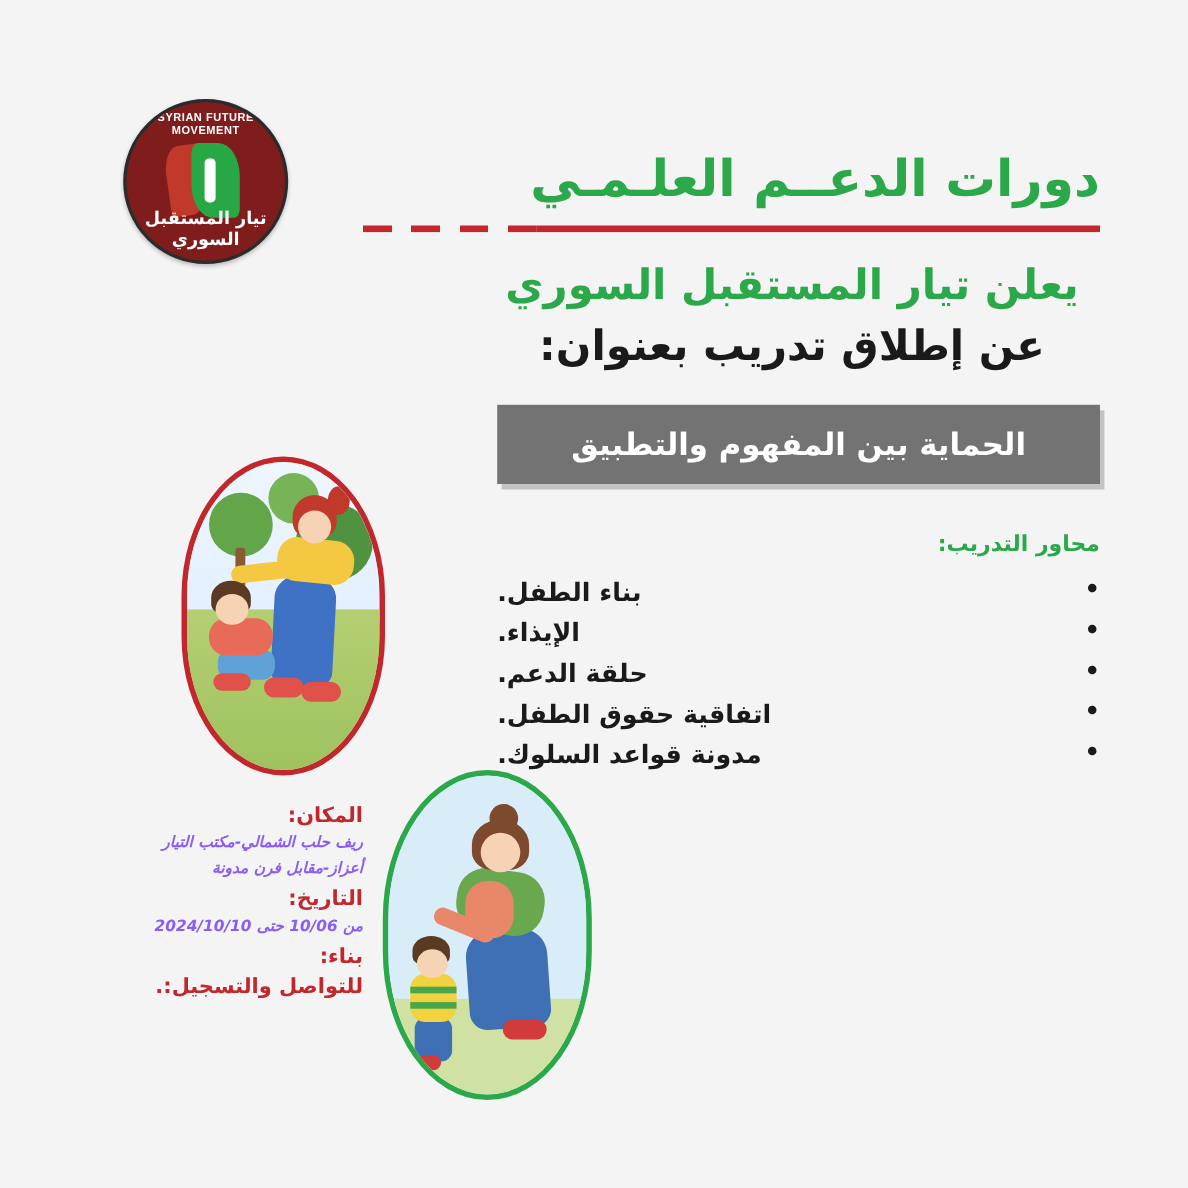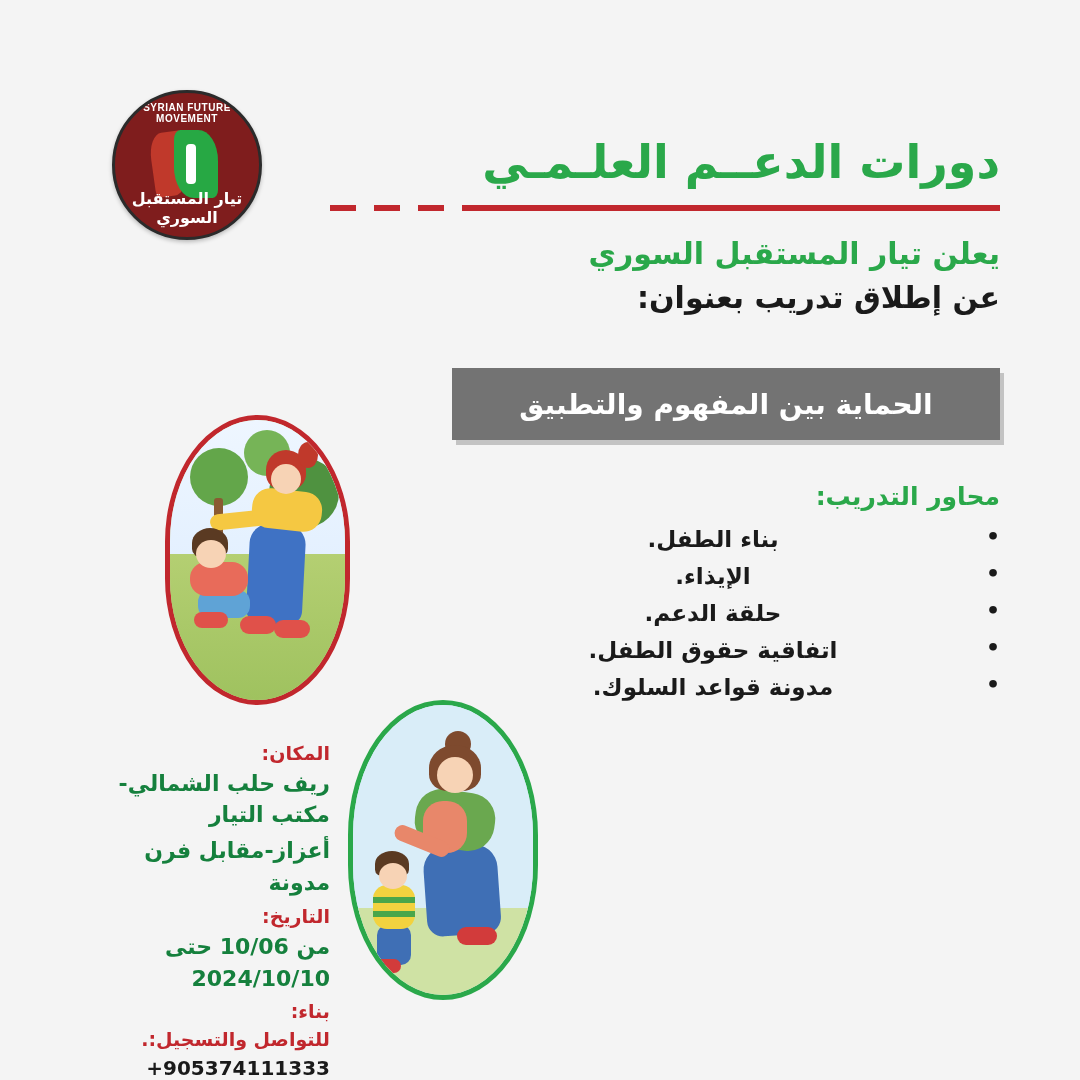--- a/index.html
+++ b/index.html
@@ -97,23 +97,23 @@
     width: 160px; height: 6px;
     background: repeating-linear-gradient(to left,
       #c1272d 0 26px, transparent 26px 44px);
   }
 
   
   .subtitle {
     position: absolute;
     right: 80px; top: 232px;
     width: 560px;
-    text-align: right;
-    direction: rtl;
-    font-size: 30px;
+    text-align: center;
+    direction: rtl;
+    font-size: 38px;
     font-weight: bold;
     color: #1a1a1a;
     line-height: 1.45;
   }
   .subtitle .green { color: #2aa84a; }
 
   
   .banner {
     position: absolute;
     right: 80px; top: 368px;
@@ -129,34 +129,34 @@
     direction: rtl;
   }
 
   
   .topics-head {
     position: absolute;
     right: 80px; top: 482px;
     width: 548px;
     text-align: right;
     direction: rtl;
-    font-size: 25px;
+    font-size: 20px;
     font-weight: bold;
     color: #2aa84a;
   }
   .topics {
     position: absolute;
     right: 80px; top: 528px;
     width: 548px;
     direction: rtl;
     list-style: none;
   }
   .topics li {
     position: relative;
-    text-align: center;
+    text-align: left;
     font-size: 23px;
     font-weight: bold;
     color: #1a1a1a;
     line-height: 1.0;
     padding: 0 0 0 0;
     margin-bottom: 14px;
     padding-right: 26px;
   }
   .topics li::before {
     content: "•";
@@ -332,34 +332,34 @@
     background: #d23b3b; border-radius: 7px;
   }
 
   
   .info {
     position: absolute;
     left: 80px; top: 728px;
     width: 250px;
     direction: rtl;
     text-align: right;
-    margin-top: 12px;
   }
   .info .label {
     font-size: 19px;
     font-weight: bold;
     color: #c1272d;
     line-height: 1.45;
   }
   .info .value {
-    font-size: 22px;
-    font-weight: bold;
-    color: #15803d;
+    font-size: 14px;
+    font-weight: bold;
+    color: #8b5cf6;
     line-height: 1.45;
     margin-bottom: 4px;
+    font-style: italic;
   }
   .info .phone {
     font-size: 20px;
     font-weight: bold;
     color: #1a1a1a;
     direction: ltr;
     text-align: right;
     margin-top: 2px;
   }
 </style>
@@ -443,16 +443,15 @@
   </div>
 
   <div class="info">
     <div class="label">المكان:</div>
     <div class="value">ريف حلب الشمالي-مكتب التيار</div>
     <div class="value">أعزاز-مقابل فرن مدونة</div>
     <div class="label">التاريخ:</div>
     <div class="value">من 10/06 حتى 2024/10/10</div>
     <div class="label">بناء:</div>
     <div class="label">للتواصل والتسجيل:.</div>
-    <div class="phone">+905374111333</div>
   </div>
 
 </div>
 
 </body></html>

